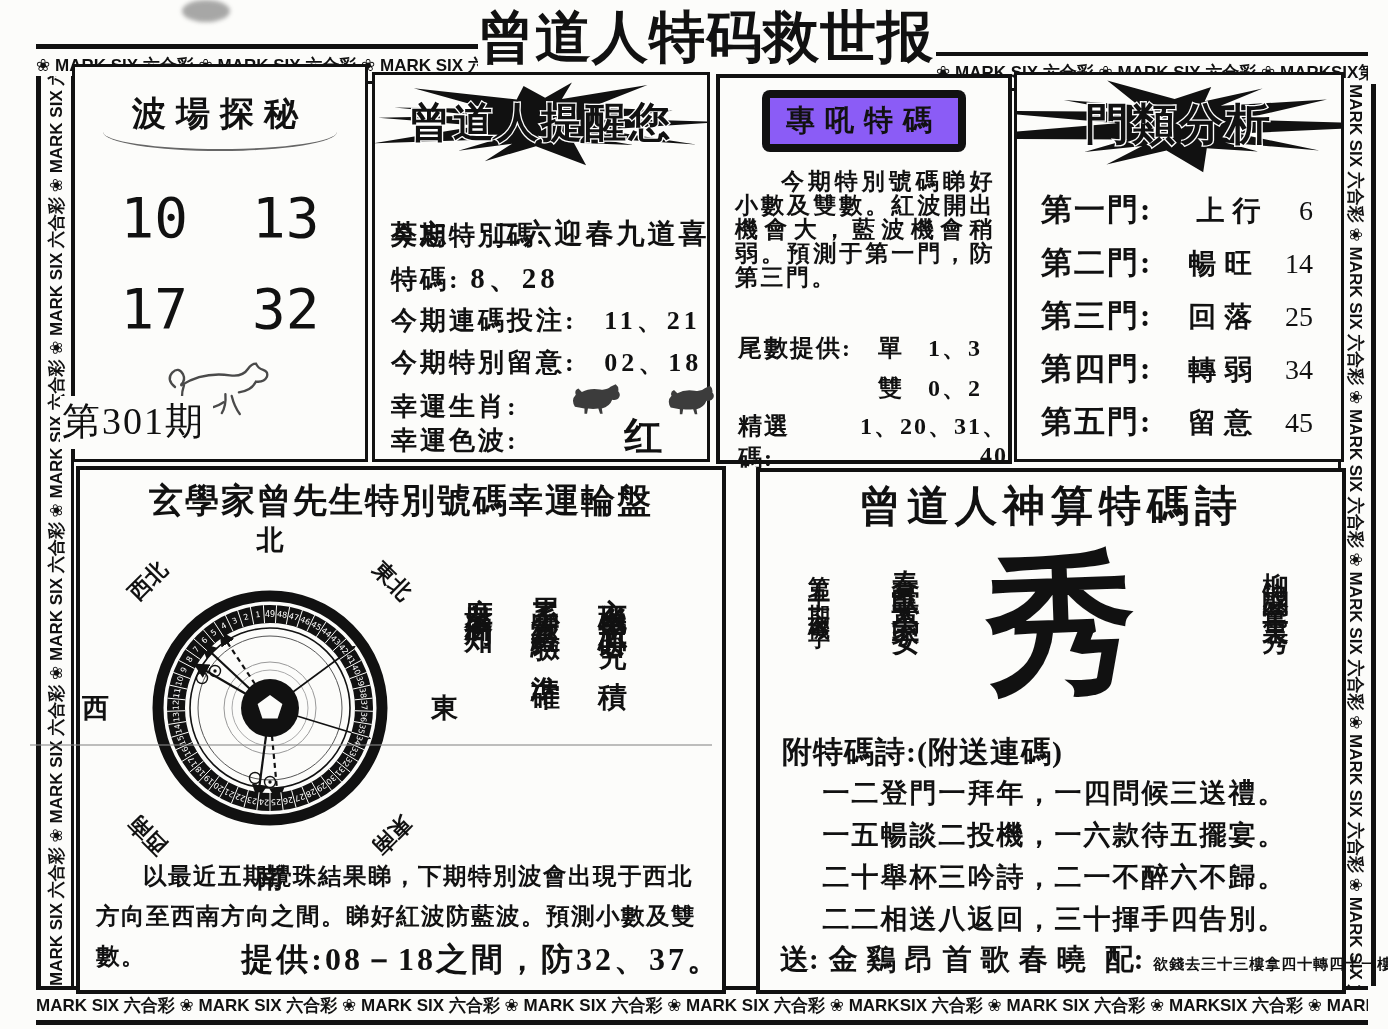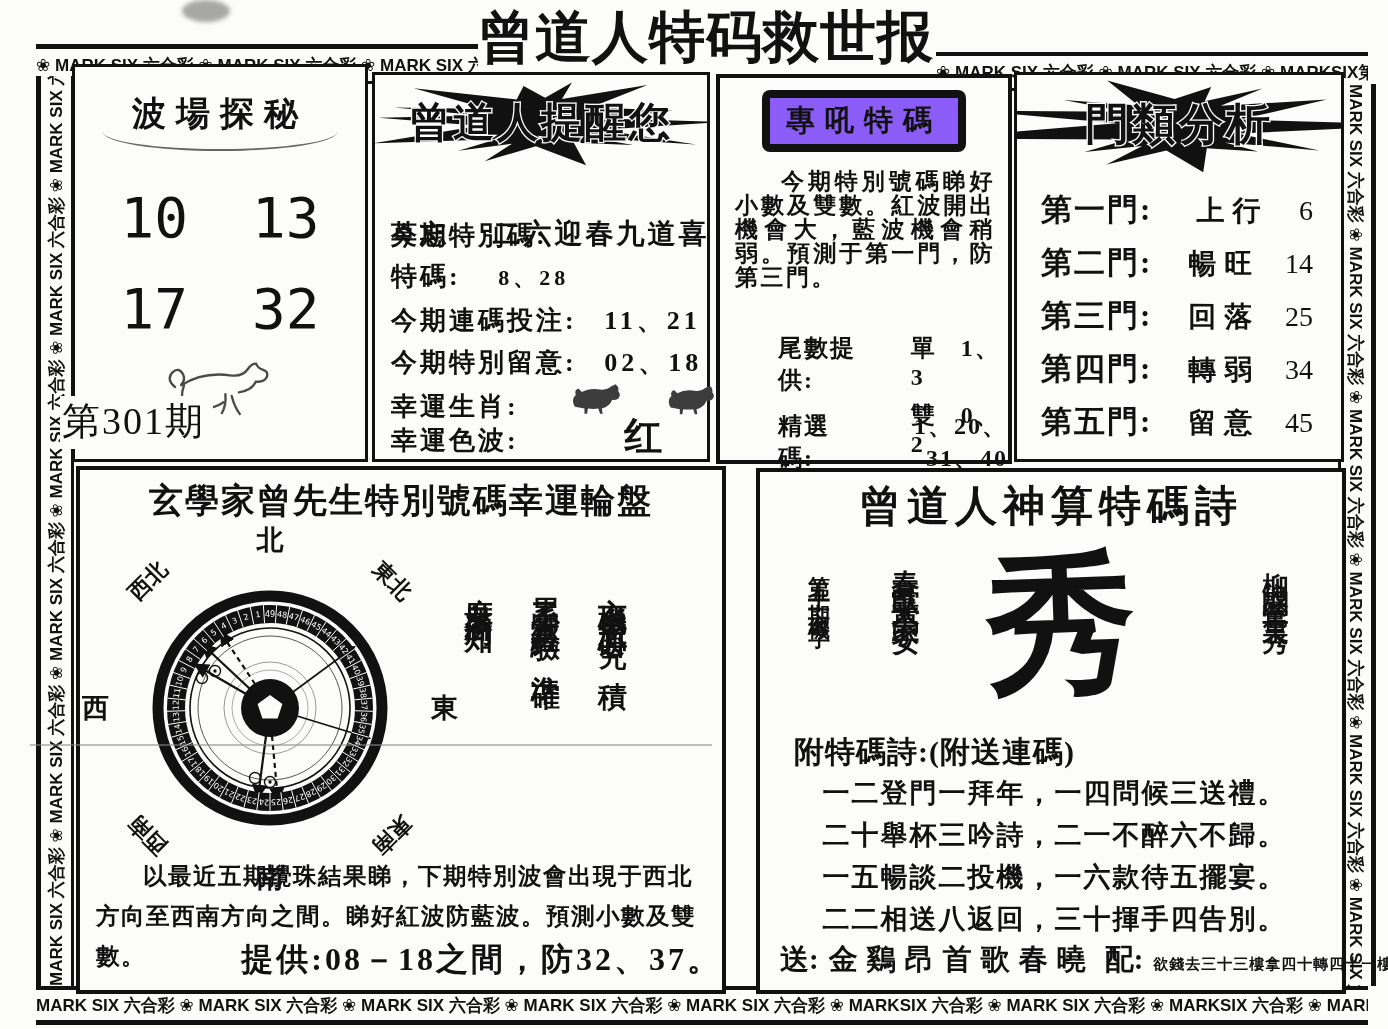--- a/index.html
+++ b/index.html
@@ -37,21 +37,21 @@
   .bb-row{position:absolute;left:16px;right:10px;font-weight:bold;font-size:26px;letter-spacing:3px;white-space:nowrap;}
   .bb-val{font-weight:bold;letter-spacing:4px;}
   .burst-svg{position:absolute;left:0;right:0;top:2px;width:100%;height:90px;}
   .burst-text{font-size:42px;font-weight:bold;fill:#111;stroke:#fff;stroke-width:2.6px;paint-order:stroke;
               letter-spacing:3px;font-family:"Liberation Serif",serif;}
   
   .zh-header{position:absolute;left:50%;top:12px;transform:translateX(-50%);background:#111;padding:8px;border-radius:8px;}
   .zh-inner{background:#8b5cf6;padding:3px 16px;font-size:29px;font-weight:bold;letter-spacing:10px;white-space:nowrap;}
   .zh-body{position:absolute;left:15px;right:13px;top:92px;font-size:23px;font-weight:bold;line-height:24px;
            letter-spacing:2.5px;text-indent:2em;text-align:justify;}
-  .zh-row{position:absolute;left:18px;display:flex;font-size:24px;font-weight:bold;letter-spacing:2px;margin-left:40px;}
+  .zh-row{position:absolute;left:18px;display:flex;font-size:24px;font-weight:bold;letter-spacing:2px;}
   .zh-tail-col{margin-left:26px;}
   
   .md-rows{position:absolute;left:24px;right:22px;top:114px;bottom:16px;display:flex;flex-direction:column;
            justify-content:space-between;}
   .md-row{display:flex;align-items:baseline;}
   .md-label{width:158px;font-size:31px;font-weight:bold;letter-spacing:2px;}
   .md-name{width:104px;font-size:28px;font-weight:bold;letter-spacing:8px;}
   .md-num{flex:1;text-align:right;font-size:28px;padding-right:6px;}
   
   .we-title{position:absolute;left:0;right:0;top:8px;text-align:center;font-size:34px;font-weight:bold;letter-spacing:2px;}
@@ -66,21 +66,21 @@
   .we-provide{position:absolute;left:0;right:0;top:468px;text-align:right;font-size:32px;font-weight:bold;letter-spacing:3px;}
   .scan-line{left:30px;top:744px;width:682px;height:2px;background:#888;opacity:.55;z-index:4;}
   
   .pm-title{position:absolute;left:0;right:0;top:6px;text-align:center;font-size:42px;font-weight:bold;letter-spacing:6px;}
   .vcol{position:absolute;writing-mode:vertical-rl;text-orientation:upright;font-weight:bold;white-space:nowrap;}
   .pm-col-right{left:498px;top:80px;font-size:26px;letter-spacing:9px;}
   .pm-big{position:absolute;left:226px;top:78px;font-size:150px;font-weight:bold;line-height:1;
           transform:rotate(-2deg);}
   .pm-col-mid{left:126px;top:76px;font-size:28px;letter-spacing:9px;}
   .pm-col-left{left:44px;top:86px;font-size:22px;letter-spacing:7px;}
-  .pm-sub{position:absolute;left:22px;top:260px;font-size:30px;font-weight:bold;letter-spacing:1px;margin-left:12px;}
+  .pm-sub{position:absolute;left:22px;top:260px;font-size:30px;font-weight:bold;letter-spacing:1px;}
   .pm-lines{position:absolute;left:0;right:0;top:300px;text-align:center;padding-left:7px;}
   .pm-line{font-size:27px;font-weight:bold;letter-spacing:2px;line-height:42px;}
   .pm-send{position:absolute;left:20px;right:10px;top:468px;display:flex;align-items:baseline;gap:10px;white-space:nowrap;}
   .pm-send-label,.pm-pei-label{font-size:29px;font-weight:bold;}
   .pm-send-val{font-size:29px;font-weight:bold;letter-spacing:9px;}
   .pm-pei-val{font-size:15px;font-weight:bold;letter-spacing:1px;}
   .smudge{left:182px;top:0;width:48px;height:22px;background:#555;border-radius:50%;opacity:.5;filter:blur(2px);}
 </style>
 </head>
 <body>
@@ -131,21 +131,21 @@
       <polygon id="burst-b" fill="#111" points="349.8,46.0 225.8,53.8 323.5,69.0 214.6,61.8 259.4,69.6 198.5,67.3 211.1,90.1 159.8,70.9 107.5,86.0 135.5,68.2 80.5,75.5 119.6,63.6 -6.5,67.7 101.8,49.9 -1.5,41.6 103.4,39.3 15.0,31.3 110.9,32.7 35.0,11.5 140.1,23.0 147.2,9.1 169.2,21.1 196.6,5.5 186.4,22.4 273.8,8.1 216.3,31.0 299.7,34.6 228.3,42.4"></polygon>
       <text x="165" y="60" text-anchor="middle" class="burst-text">曾道人提醒您</text>
     </svg>
     <div class="bb-row" style="top:98px;margin-top:45px;">今期特別碼:</div>
     <div class="bb-row" style="top:140px;">
       <span>莫忘</span>
       <span style="margin-left:34px;font-size:28px;">二六迎春九道喜</span>
     </div>
     <div class="bb-row" style="top:184px;">
       <span>特碼:</span>
-      <span class="bb-val" style="margin-left:28px;font-size:22px;font-family:Liberation Serif, serif;">8、28</span>
+      <span class="bb-val" style="font-size:29px;font-family:Liberation Serif, serif;">8、28</span>
     </div>
     <div class="bb-row" style="top:228px;">
       <span>今期連碼投注:</span>
       <span class="bb-val" style="margin-left:18px;">11、21</span>
     </div>
     <div class="bb-row" style="top:270px;">
       <span>今期特別留意:</span>
       <span class="bb-val" style="margin-left:18px;">02、18</span>
     </div>
     <div class="bb-row" style="top:308px;">
@@ -379,22 +379,22 @@
 
   <div class="box thick" style="left:756px;top:468px;width:582px;height:518px;">
     <div class="pm-title">曾道人神算特碼詩</div>
     <div class="vcol pm-col-right">柳浪聞鶯千裏秀</div>
     <div class="pm-big">秀</div>
     <div class="vcol pm-col-mid">春臺臥犬萬家安</div>
     <div class="vcol pm-col-left">第五十二期玄機字</div>
     <div class="pm-sub">附特碼詩:(附送連碼)</div>
     <div class="pm-lines">
       <div class="pm-line">一二登門一拜年，一四問候三送禮。</div>
+      <div class="pm-line">一五暢談二投機，一六款待五擺宴。</div>
       <div class="pm-line">二十舉杯三吟詩，二一不醉六不歸。</div>
-      <div class="pm-line">一五暢談二投機，一六款待五擺宴。</div>
       <div class="pm-line">二二相送八返回，三十揮手四告別。</div>
     </div>
     <div class="pm-send">
       <span class="pm-send-label">送:</span>
       <span class="pm-send-val">金鷄昂首歌春曉</span>
       <span class="pm-pei-label">配:</span>
       <span class="pm-pei-val">欲錢去三十三樓拿四十轉四十一樓買特碼。</span>
     </div>
   </div>
 

